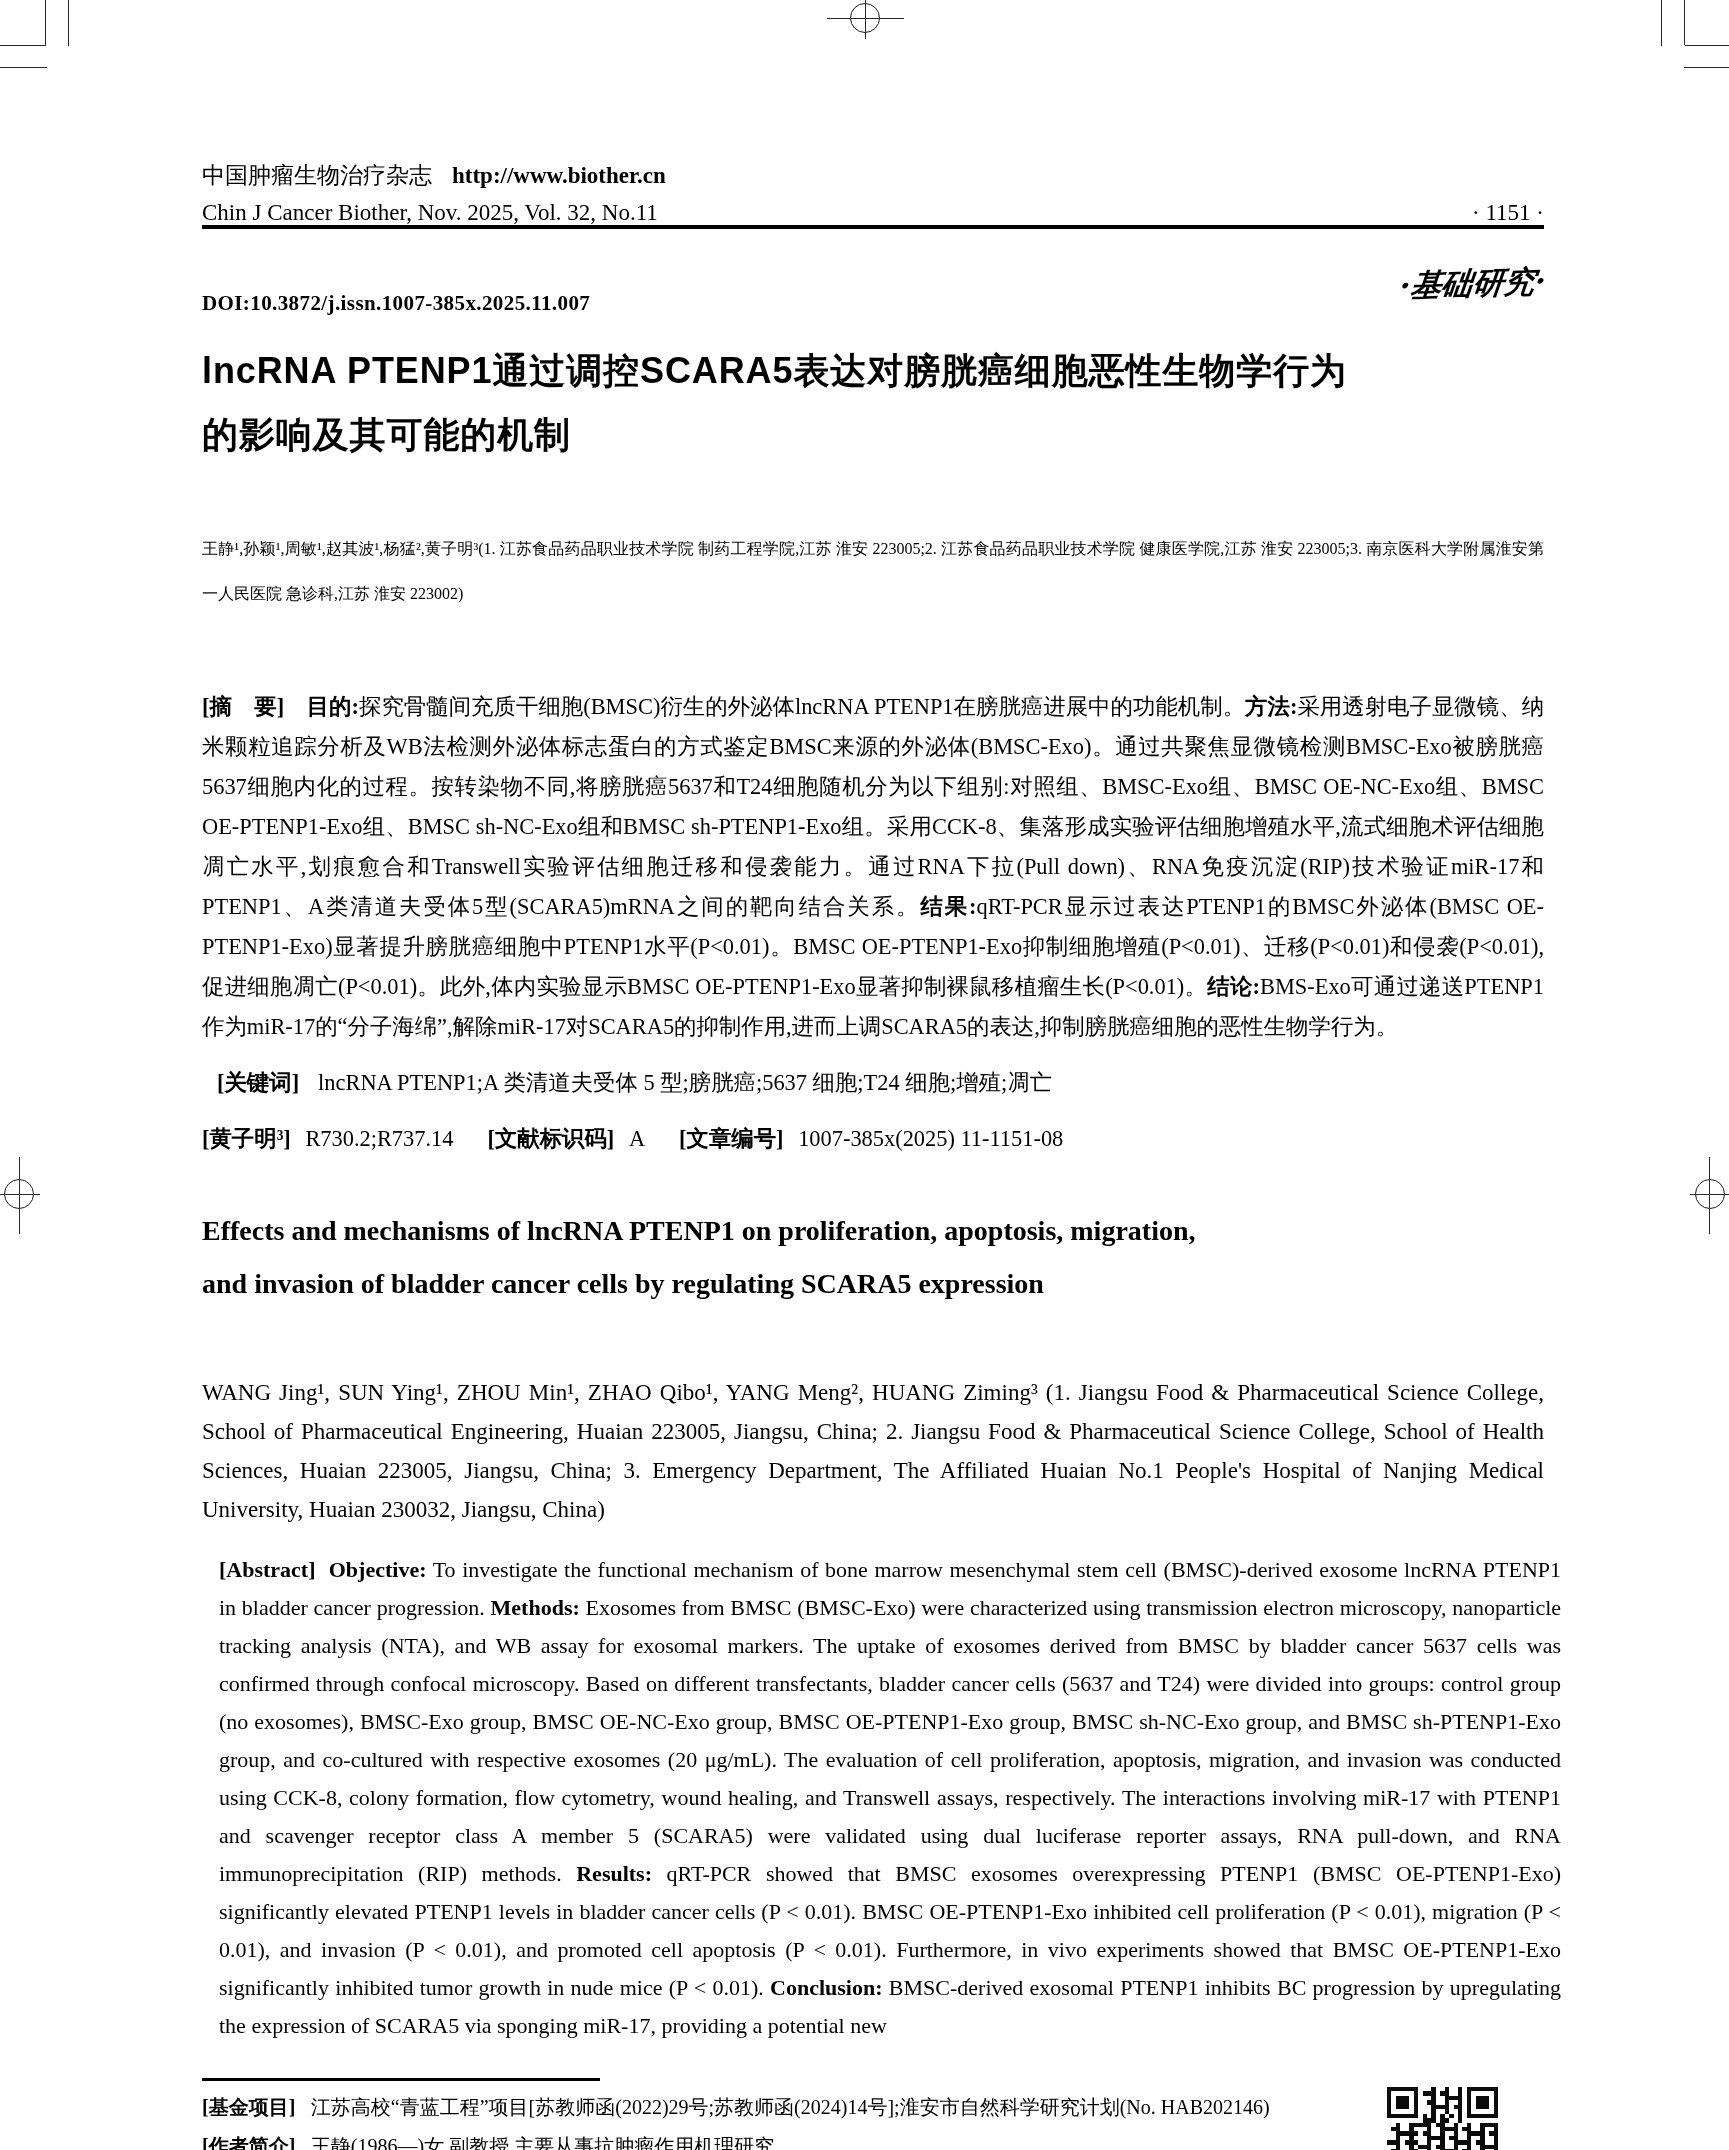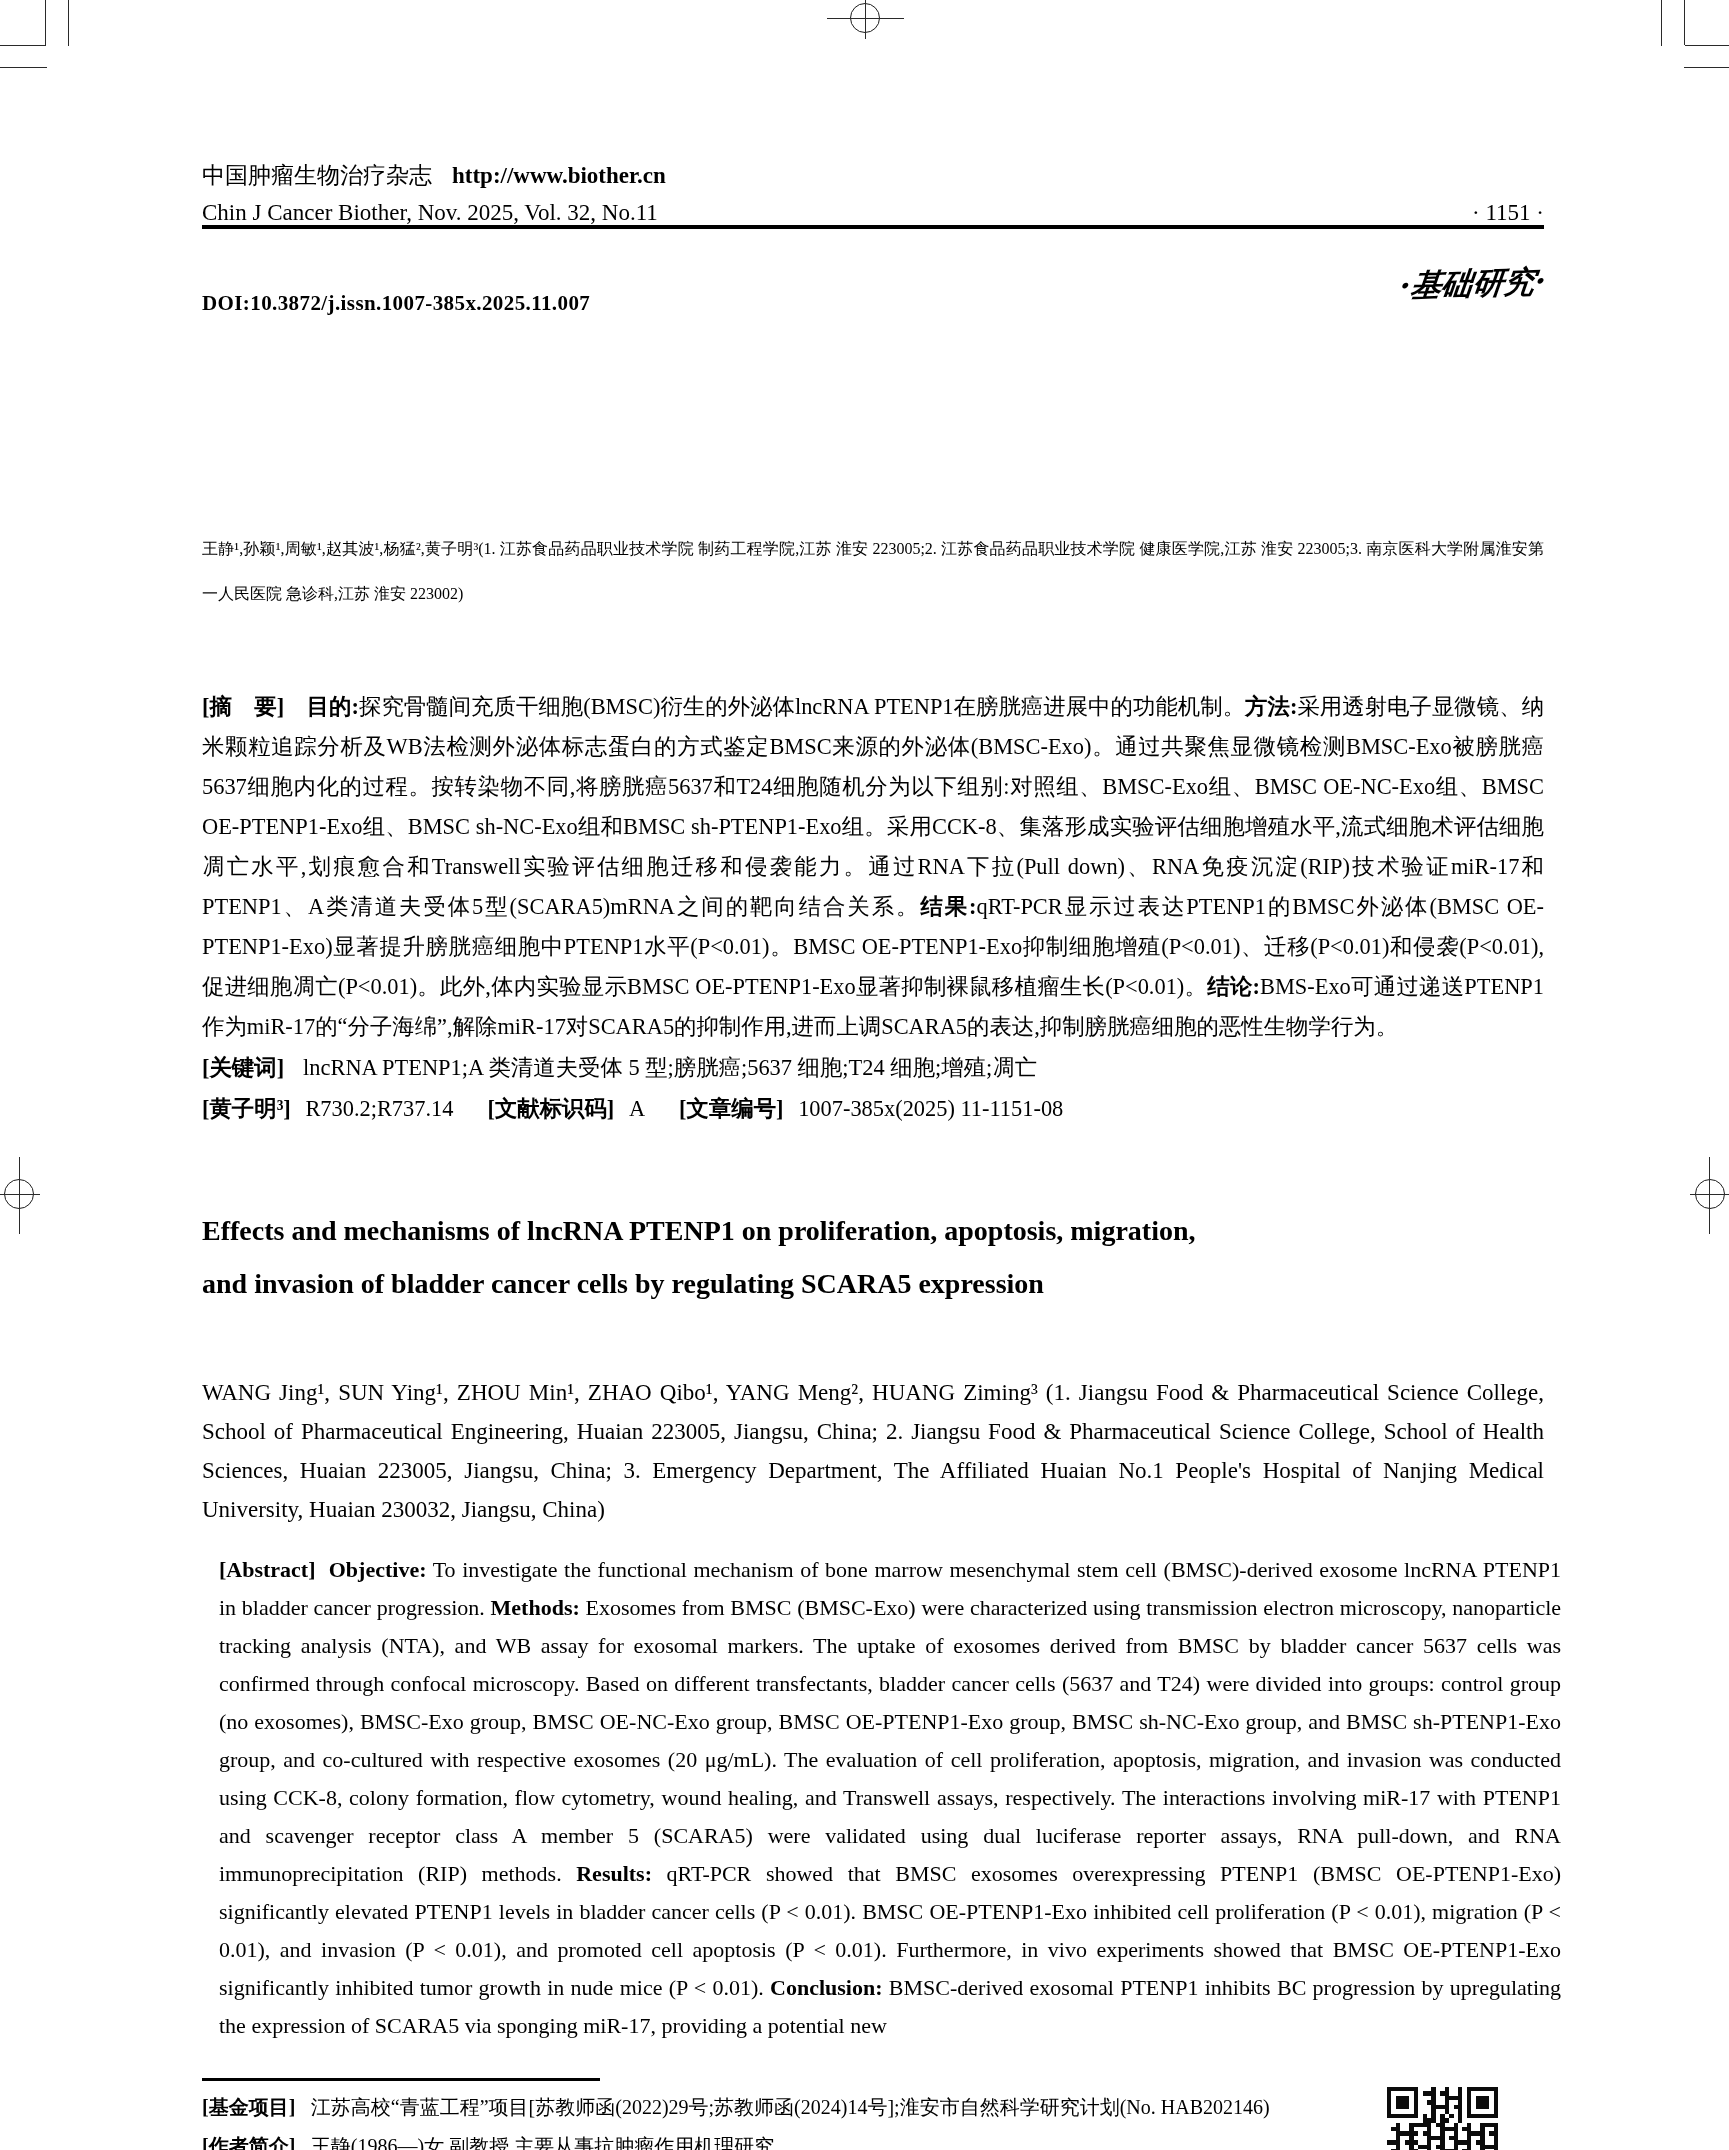--- a/index.html
+++ b/index.html
@@ -24,21 +24,21 @@
   
   .cn-title{position:absolute;left:202px;top:339px;width:1355px;font-size:36px;line-height:64px;
             font-weight:bold;font-family:"Liberation Sans",sans-serif;letter-spacing:0.9px;}
   .cn-authors{position:absolute;left:202px;top:510px;width:1342px;font-size:16px;line-height:45px;
               text-align:justify;}
 
   
   .cn-block{position:absolute;left:202px;top:687px;width:1342px;font-size:22.4px;line-height:40px;}
   .cn-abstract{text-align:justify;margin:0;}
   .cn-block b{font-weight:bold;}
-  .kw-row{margin:0;padding-top:0.9px;}
+  .kw-row{margin:15px;padding-top:0.9px;}
   .kw-row b{margin-right:19px;}
   .clc-row{margin:0;padding-top:0.9px;}
   .clc-row b{margin-right:14.6px;}
   .clc-row .v{margin-right:34px;}
 
   
   .en-title{position:absolute;left:202px;top:1204px;width:1359px;font-size:28px;line-height:53px;font-weight:bold;}
   .en-authors{position:absolute;left:202px;top:1350px;width:1342px;font-size:23px;line-height:39px;text-align:justify;}
   .en-abstract{position:absolute;left:202px;top:1534px;width:1342px;font-size:22px;line-height:38px;text-align:justify;margin:17px;}
   .en-abstract b{font-weight:bold;}
@@ -84,20 +84,24 @@
   </div>
   <div class="hl2">
     <span>Chin J Cancer Biother, Nov. 2025, Vol. 32, No.11</span>
     <span class="pn">·  1151  ·</span>
   </div>
   <div class="hrule"></div>
 
   <div class="doi">DOI:10.3872/j.issn.1007-385x.2025.11.007</div>
   <div class="coltag">·基础研究·</div>
 
+  <div class="cn-title">
+    <div>lncRNA PTENP1通过调控SCARA5表达对膀胱癌细胞恶性生物学行为</div>
+    <div>的影响及其可能的机制</div>
+  </div>
 
   <p class="cn-authors">王静¹,孙颖¹,周敏¹,赵其波¹,杨猛²,黄子明³(1. 江苏食品药品职业技术学院 制药工程学院,江苏 淮安 223005;2. 江苏食品药品职业技术学院 健康医学院,江苏 淮安 223005;3. 南京医科大学附属淮安第一人民医院 急诊科,江苏 淮安 223002)</p>
 
   <div class="cn-block">
     <p class="cn-abstract"><b>[摘　要]</b>　<b>目的:</b><span>探究骨髓间充质干细胞(BMSC)衍生的外泌体lncRNA PTENP1在膀胱癌进展中的功能机制。</span><b>方法:</b><span>采用透射电子显微镜、纳米颗粒追踪分析及WB法检测外泌体标志蛋白的方式鉴定BMSC来源的外泌体(BMSC-Exo)。通过共聚焦显微镜检测BMSC-Exo被膀胱癌5637细胞内化的过程。按转染物不同,将膀胱癌5637和T24细胞随机分为以下组别:对照组、BMSC-Exo组、BMSC OE-NC-Exo组、BMSC OE-PTENP1-Exo组、BMSC sh-NC-Exo组和BMSC sh-PTENP1-Exo组。采用CCK-8、集落形成实验评估细胞增殖水平,流式细胞术评估细胞凋亡水平,划痕愈合和Transwell实验评估细胞迁移和侵袭能力。通过RNA下拉(Pull down)、RNA免疫沉淀(RIP)技术验证miR-17和PTENP1、A类清道夫受体5型(SCARA5)mRNA之间的靶向结合关系。</span><b>结果:</b><span>qRT-PCR显示过表达PTENP1的BMSC外泌体(BMSC OE-PTENP1-Exo)显著提升膀胱癌细胞中PTENP1水平(P&lt;0.01)。BMSC OE-PTENP1-Exo抑制细胞增殖(P&lt;0.01)、迁移(P&lt;0.01)和侵袭(P&lt;0.01),促进细胞凋亡(P&lt;0.01)。此外,体内实验显示BMSC OE-PTENP1-Exo显著抑制裸鼠移植瘤生长(P&lt;0.01)。</span><b>结论:</b><span>BMS-Exo可通过递送PTENP1作为miR-17的“分子海绵”,解除miR-17对SCARA5的抑制作用,进而上调SCARA5的表达,抑制膀胱癌细胞的恶性生物学行为。</span></p>
     <p class="kw-row"><b>[关键词]</b><span>lncRNA PTENP1;A 类清道夫受体 5 型;膀胱癌;5637 细胞;T24 细胞;增殖;凋亡</span></p>
     <p class="clc-row"><b>[黄子明³]</b><span class="v">R730.2;R737.14</span><b>[文献标识码]</b><span class="v">A</span><b>[文章编号]</b><span class="v">1007-385x(2025) 11-1151-08</span></p>
   </div>
 
   <div class="en-title">

